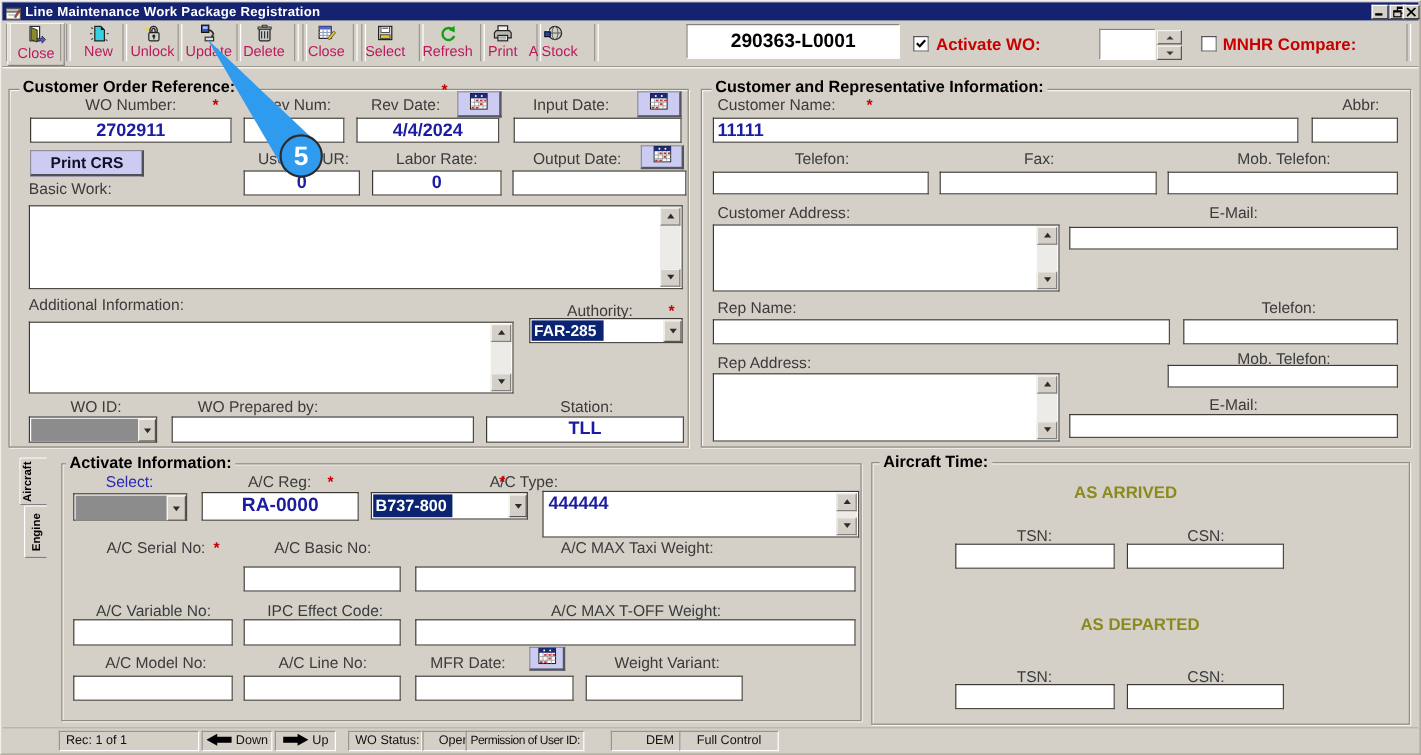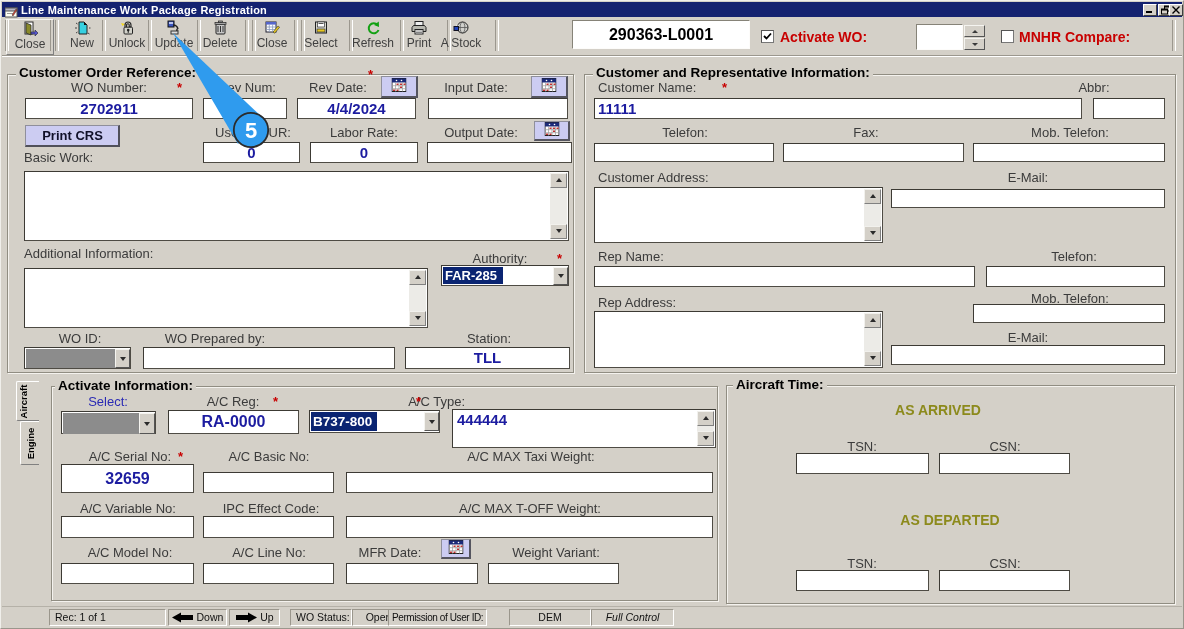--- a/index.html
+++ b/index.html
@@ -5,21 +5,21 @@
 html,body{margin:0;padding:0}
 #pg{position:relative;width:1184px;height:629px;background:#D4D0C8;font-family:"Liberation Sans",sans-serif;overflow:hidden}
 .ab{position:absolute;box-sizing:border-box}
 .lab{position:absolute;box-sizing:border-box;font-size:13px;color:#3b3b3b;white-space:nowrap;text-align:center}
 .box{position:absolute;box-sizing:border-box;background:#fff;border:1px solid #4e4b44;border-top-color:#3c3a34;border-left-color:#3c3a34}
 .data{color:#1c1ca0;font-weight:bold;font-size:15px;text-align:center}
 .grp{position:absolute;box-sizing:border-box;border:1px solid #908d82;box-shadow:inset 1px 1px 0 #f4f2ee,1px 1px 0 #f4f2ee}
 .gt{position:absolute;background:#D4D0C8;font-weight:bold;font-size:13.5px;color:#000;padding:0 3px;white-space:nowrap;line-height:14px}
 .red{color:#c80000}
 .sep{position:absolute;width:2px;top:20px;height:31px;border-left:1px solid #9b978e;border-right:1px solid #fff}
-.tbtn{position:absolute;top:19px;width:46px;height:34px;text-align:center;font-size:12px;color:#404040}
+.tbtn{position:absolute;top:19px;width:46px;height:34px;text-align:center;font-size:12px;color:#be185d}
 .tbtn svg{display:block;margin:1px auto 0}
 .cal{position:absolute;box-sizing:border-box;background:#ccccf2;border:1px solid #8f8f9b;border-right:2px solid #55555f;border-bottom:2px solid #55555f}
 .cal .ic{position:absolute;left:50%;top:50%;transform:translate(-50%,-50%)}
 .chk{position:absolute;box-sizing:border-box;width:13px;height:13px;background:#fff;border:1px solid #777;border-top-color:#555;border-left-color:#555}
 .sbv{position:absolute;box-sizing:border-box;right:1px;top:1px;bottom:1px;width:17px;background:#ecebe7}
 .sbb{position:absolute;box-sizing:border-box;left:0;width:100%;height:15px;background:#D4D0C8;border:1px solid #808080;border-top-color:#f2f1ed;border-left-color:#f2f1ed}
 .tri-u{width:0;height:0;border-left:3.5px solid transparent;border-right:3.5px solid transparent;border-bottom:4.5px solid #2b2b2b;margin:4px auto 0}
 .tri-d{width:0;height:0;border-left:3.5px solid transparent;border-right:3.5px solid transparent;border-top:4.5px solid #2b2b2b;margin:4px auto 0}
 .cmbtn{position:absolute;box-sizing:border-box;background:#D4D0C8;border:1px solid #8b8b8b;border-top-color:#f5f4f0;border-left-color:#f5f4f0;border-right-color:#555;border-bottom-color:#555}
 .sc{position:absolute;box-sizing:border-box;top:609px;height:17px;background:#D4D0C8;border:1px solid #9a968c;border-bottom-color:#fff;border-right-color:#fff;font-size:10.5px;color:#111;line-height:15px;white-space:nowrap;overflow:hidden}
@@ -333,21 +333,21 @@
       </div>
     </div>
 <div class="box" style="left:143px;top:347px;width:252px;height:22px;"></div>
 <div class="box" style="left:405px;top:347px;width:165px;height:22px;">
       <div class="data" style="line-height:20px;font-size:15px">TLL</div>
     </div>
 <div class="grp" style="left:584px;top:74px;width:592px;height:299px;"></div>
 <div class="gt" style="left:593px;top:66px">Customer and Representative Information:</div>
 <div class="lab" style="left:598px;top:80px;text-align:center;font-size:13px">Customer Name:</div>
 <div class="ab red" style="left:722px;top:80px;font-size:13px;font-weight:bold">*</div>
-<div class="lab" style="left:1054px;top:80px;width:80px;text-align:center;">Abbr:</div>
+<div class="lab" style="left:1094px;top:80px;width:80px;text-align:center;">Abbr:</div>
 <div class="box" style="left:594px;top:98px;width:488px;height:21px;">
       <div style="color:#1c1ca0;font-weight:bold;font-size:15px;line-height:19px;padding-left:3px">11111</div>
     </div>
 <div class="box" style="left:1093px;top:98px;width:72px;height:21px;"></div>
 <div class="lab" style="left:605px;top:125px;width:160px;">Telefon:</div>
 <div class="lab" style="left:786px;top:125px;width:160px;">Fax:</div>
 <div class="lab" style="left:990px;top:125px;width:160px;">Mob. Telefon:</div>
 <div class="box" style="left:594px;top:143px;width:180px;height:19px;"></div>
 <div class="box" style="left:783px;top:143px;width:181px;height:19px;"></div>
 <div class="box" style="left:973px;top:143px;width:192px;height:19px;"></div>
@@ -420,23 +420,20 @@
         </div>
         <div class="sbb" style="bottom:0">
           <div class="tri-d"></div>
         </div>
       </div>
     </div>
 <div class="lab" style="left:40px;top:449px;width:180px;">A/C Serial No:</div>
 <div class="ab red" style="left:178px;top:449px;font-size:13px;font-weight:bold">*</div>
 <div class="lab" style="left:179px;top:449px;width:180px;">A/C Basic No:</div>
 <div class="lab" style="left:431px;top:449px;width:200px;text-align:center;">A/C MAX Taxi Weight:</div>
-<div class="box" style="left:61px;top:464px;width:133px;height:29px;">
-      <div class="data" style="line-height:27px;font-size:16px">32659</div>
-    </div>
 <div class="box" style="left:203px;top:472px;width:131px;height:21px;"></div>
 <div class="box" style="left:346px;top:472px;width:367px;height:21px;"></div>
 <div class="lab" style="left:38px;top:501px;width:180px;">A/C Variable No:</div>
 <div class="lab" style="left:181px;top:501px;width:180px;">IPC Effect Code:</div>
 <div class="lab" style="left:430px;top:501px;width:200px;">A/C MAX T-OFF Weight:</div>
 <div class="box" style="left:61px;top:516px;width:133px;height:22px;"></div>
 <div class="box" style="left:203px;top:516px;width:131px;height:22px;"></div>
 <div class="box" style="left:346px;top:516px;width:367px;height:22px;"></div>
 <div class="lab" style="left:40px;top:545px;width:180px;">A/C Model No:</div>
 <div class="lab" style="left:179px;top:545px;width:180px;">A/C Line No:</div>
@@ -485,19 +482,19 @@
 <div class="sc" style="left:168px;width:59px;text-align:center;"><svg width="22" height="11" style="vertical-align:-2px">
         <polygon points="0,5.5 9,0.5 9,3 21,3 21,8 9,8 9,10.5" fill="#000"></polygon>
       </svg> Down</div>
 <div class="sc" style="left:229px;width:51px;text-align:center;"><svg width="22" height="11" style="vertical-align:-2px">
         <polygon points="22,5.5 13,0.5 13,3 1,3 1,8 13,8 13,10.5" fill="#000"></polygon>
       </svg> Up</div>
 <div class="sc" style="left:290px;width:62px;text-align:left;padding-left:5px;">WO Status:</div>
 <div class="sc" style="left:352px;width:53px;text-align:center;">Open</div>
 <div class="sc" style="left:388px;width:99px;text-align:left;padding-left:3px;font-size:10px;letter-spacing:-0.4px">Permission of User ID:</div>
 <div class="sc" style="left:509px;width:82px;text-align:center;">DEM</div>
-<div class="sc" style="left:591px;width:83px;text-align:center;font-style:italic;">Full Control</div>
+<div class="sc" style="left:566px;width:83px;text-align:center;">Full Control</div>
 <svg class="ab" style="left:0;top:0;z-index:50" width="1184" height="629">
       <polygon points="173,33 238,144 263,118" fill="#2f9bee"></polygon>
       <circle cx="251" cy="130" r="17.2" fill="#2f9bee" stroke="#2b2b2b" stroke-width="1.8"></circle>
       <text x="251" y="137.5" text-anchor="middle" font-family="Liberation Sans,sans-serif" font-size="22" font-weight="bold" fill="#fff">5</text>
     </svg>
 </div>
 
 </body></html>

